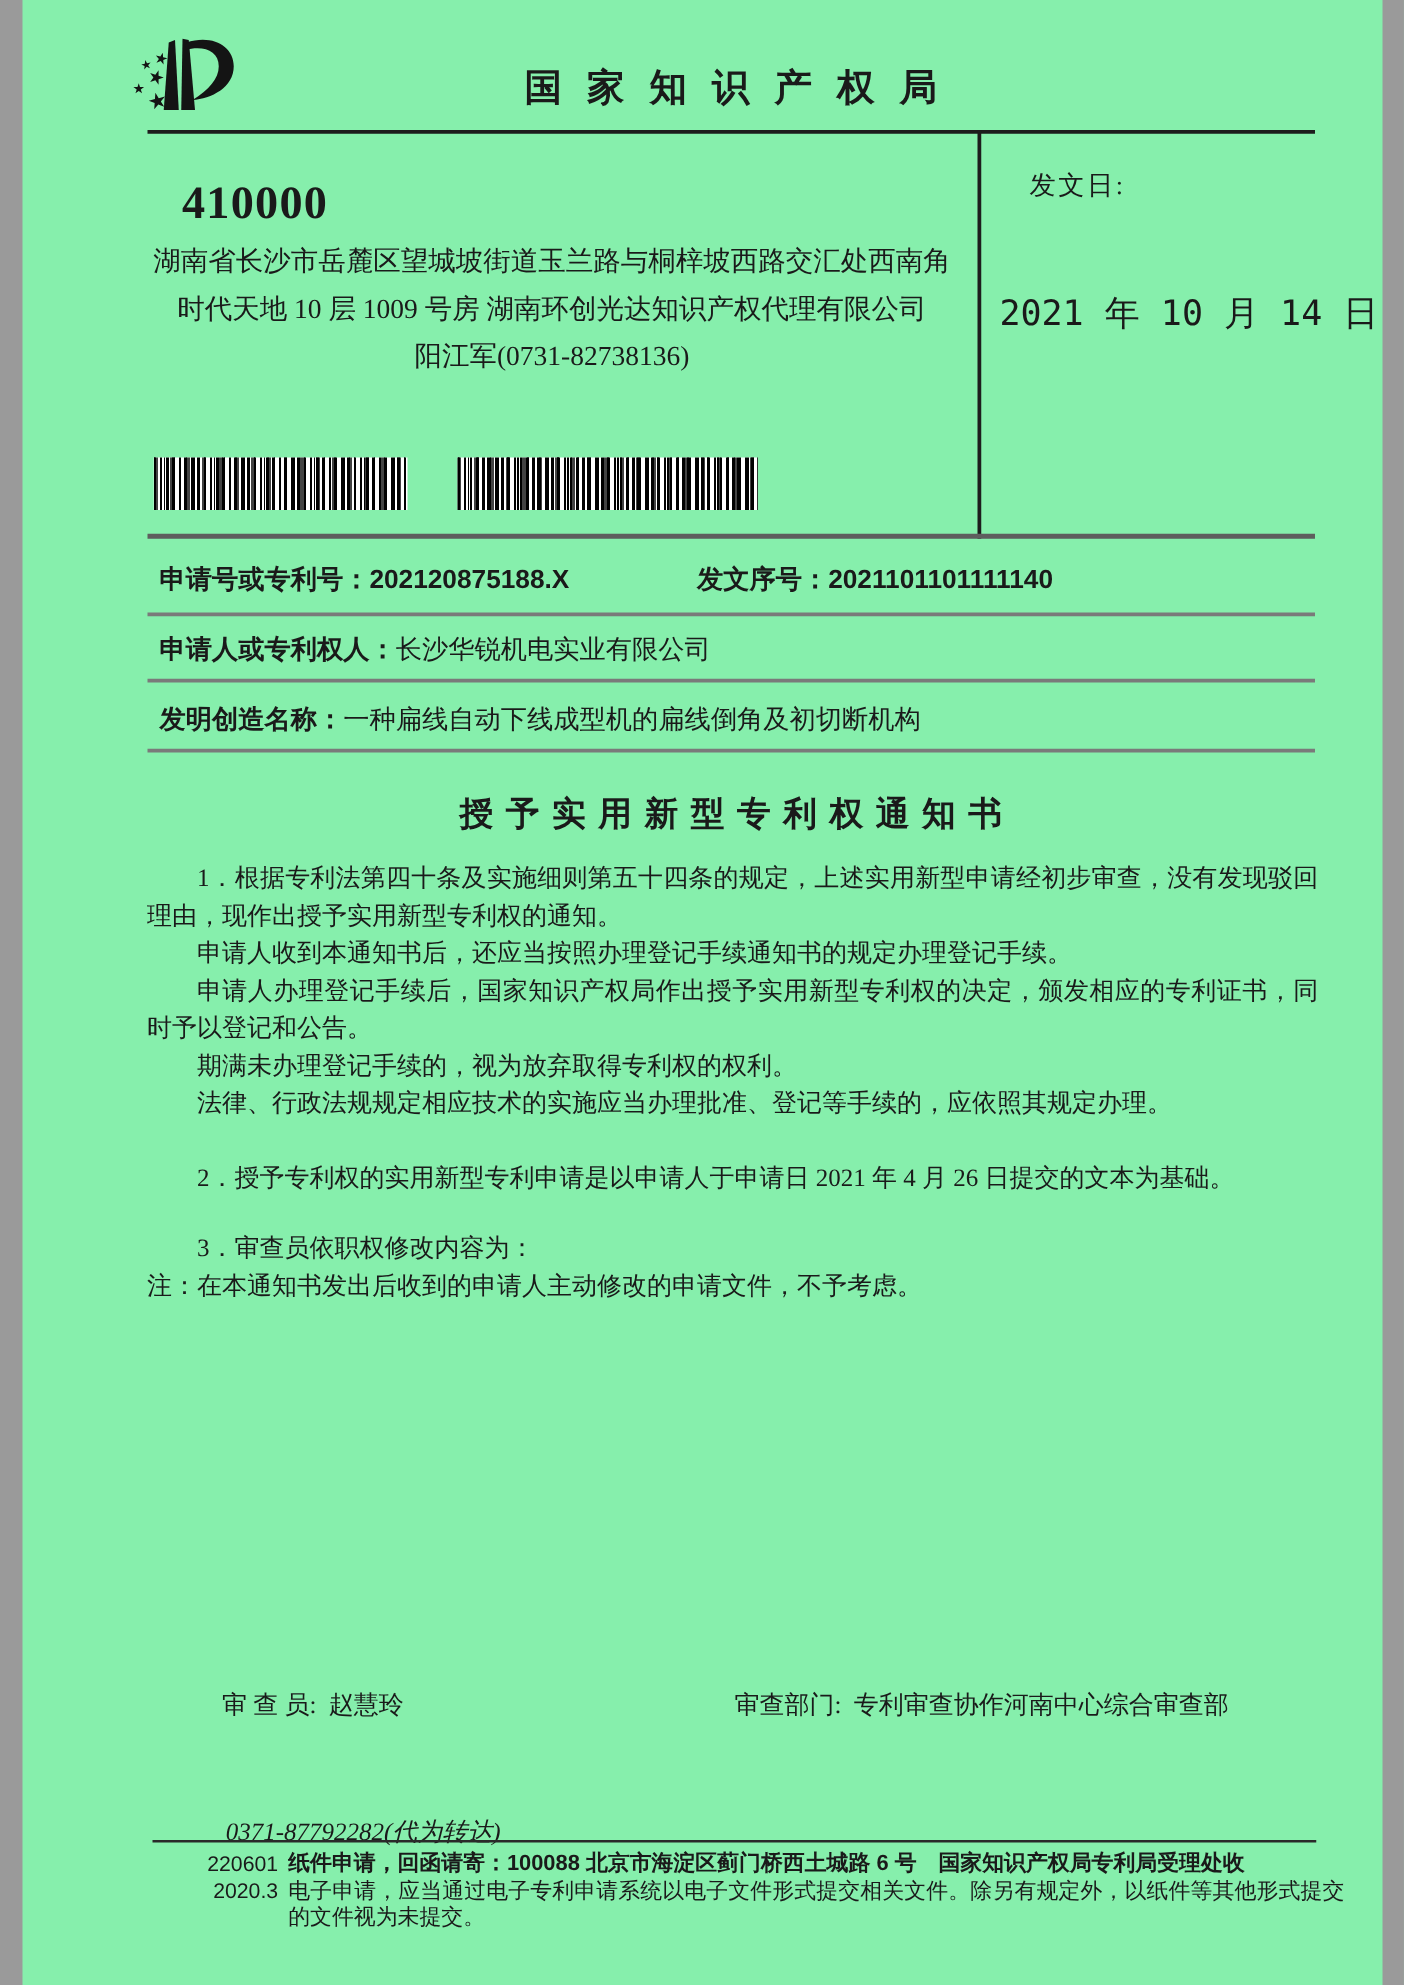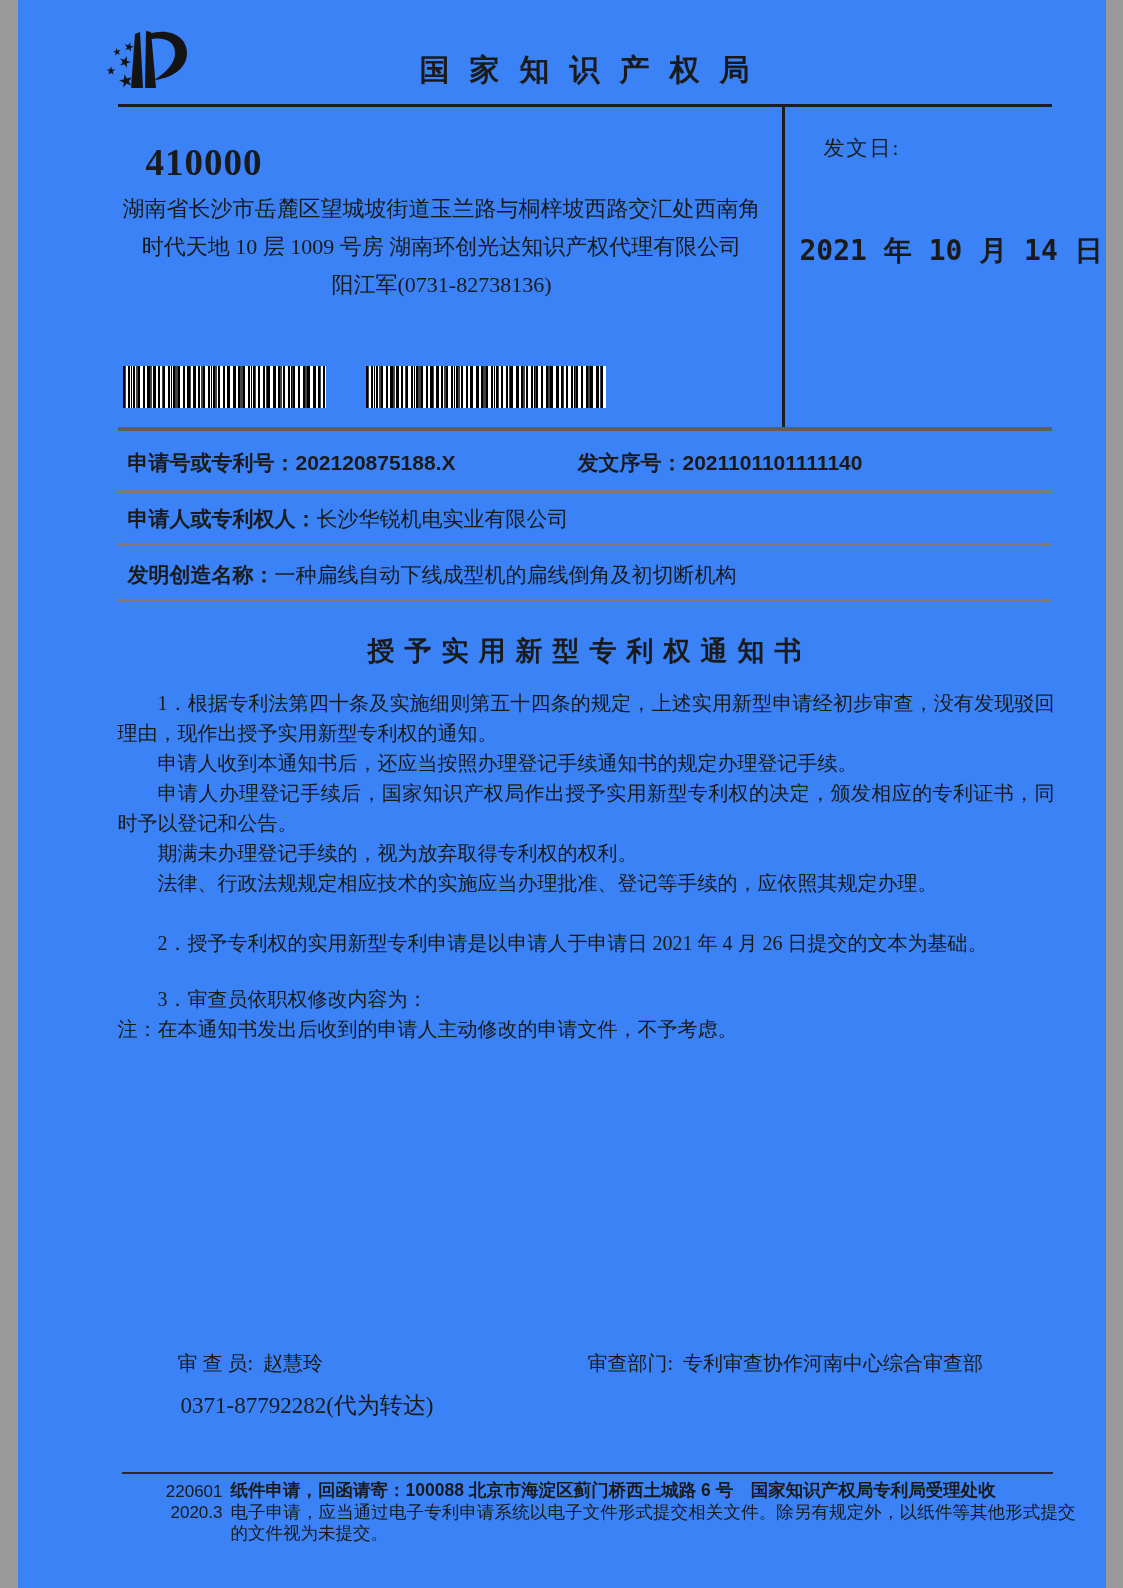--- a/index.html
+++ b/index.html
@@ -1,20 +1,20 @@
 <!DOCTYPE html>
 <html><head>
 <meta charset="utf-8">
 <style>
   html,body{margin:0;padding:0;background:#9a9a9a;}
   .page{
     position:relative;
     width:1088px;height:1588px;
     margin:0 auto;
-    background:#3b82f6;
+    background:#86efac;
     font-family:"Liberation Serif","DejaVu Serif",serif;
     color:#1a1a1a;
     overflow:hidden;
   }
   
   .logo{position:absolute;left:80px;top:26px;width:112px;height:92px;}
   .agency-title{
     position:absolute;left:100px;top:50px;width:934px;
     text-align:center;
     font-family:"Liberation Sans","DejaVu Sans",sans-serif;
@@ -37,39 +37,39 @@
     text-align:left;padding-left:28px;
     font-size:37px;font-weight:bold;letter-spacing:1px;
     line-height:42px;margin-bottom:6px;
   }
   .addr-line{font-size:22px;line-height:38px;white-space:nowrap;}
   
   .dispatch-label{position:absolute;left:806px;top:134px;font-size:21px;letter-spacing:2px;}
   .dispatch-date{
     position:absolute;left:782px;top:232px;
     font-family:"DejaVu Sans Mono","Liberation Mono",monospace;
-    font-size:28px;font-weight:bold;white-space:nowrap;letter-spacing:0px;
+    font-size:28px;font-weight:normal;white-space:nowrap;letter-spacing:0px;
   }
   
   .barcode{
     position:absolute;top:366px;height:42px;
     background-color:#fff;
     background-image:
       repeating-linear-gradient(90deg,#000 0px,#000 2px,transparent 2px,transparent 5px),
       repeating-linear-gradient(90deg,#000 0px,#000 1px,transparent 1px,transparent 8px),
       repeating-linear-gradient(90deg,rgba(20,20,20,.8) 0px,rgba(20,20,20,.8) 3px,transparent 3px,transparent 13px);
   }
   .barcode-left{left:105px;width:203px;}
   .barcode-right{left:348px;width:240px;}
   
   .frow{position:absolute;font-size:21px;white-space:nowrap;}
   .frow .lbl{font-weight:bold;}
   .frow .num{font-weight:bold;font-family:Liberation Sans, sans-serif;}
   .row-app{left:110px;top:449px;}
-  .row-serial{left:560px;top:449px;text-align:right;}
+  .row-serial{left:540px;top:449px;text-align:right;}
   .row-applicant{left:110px;top:505px;}
   .row-invention{left:110px;top:561px;}
   .frow .val{font-weight:normal;}
   
   .notice-title{
     position:absolute;left:100px;top:633px;width:934px;
     text-align:center;
     font-size:27px;font-weight:bold;
     letter-spacing:10px;text-indent:10px;
     white-space:nowrap;
@@ -83,21 +83,21 @@
   .body-text p.gap-2{margin-top:30px;}
   .body-text p.gap-1{margin-top:26px;}
   .body-text p.no-indent{text-indent:0;}
   
   .signoff-row{position:absolute;top:1350px;left:0;width:1123px;font-size:20px;}
   .examiner{position:absolute;left:160px;white-space:nowrap;text-align:center;}
   .department{position:absolute;left:570px;white-space:nowrap;}
   .signoff-row .v{margin-left:10px;}
   .phone-row1{position:absolute;left:160px;top:1426px;font-size:20px;white-space:nowrap;}
   .phone-row1 .v{margin-left:20px;}
-  .phone-row2{position:absolute;left:163px;top:1390px;font-size:23px;white-space:nowrap;}
+  .phone-row2{position:absolute;left:163px;top:1452px;font-size:20px;white-space:nowrap;font-style:italic;}
   
   .footer-codes{
     position:absolute;left:105px;top:1481px;width:100px;
     font-family:"Liberation Sans","DejaVu Sans",sans-serif;
     font-size:17px;line-height:21px;text-align:right;
   }
   .footer-text{
     position:absolute;left:213px;top:1480px;width:845px;
     font-family:"Liberation Sans","DejaVu Sans",sans-serif;
     font-size:17.5px;line-height:21.5px;text-align:justify;

